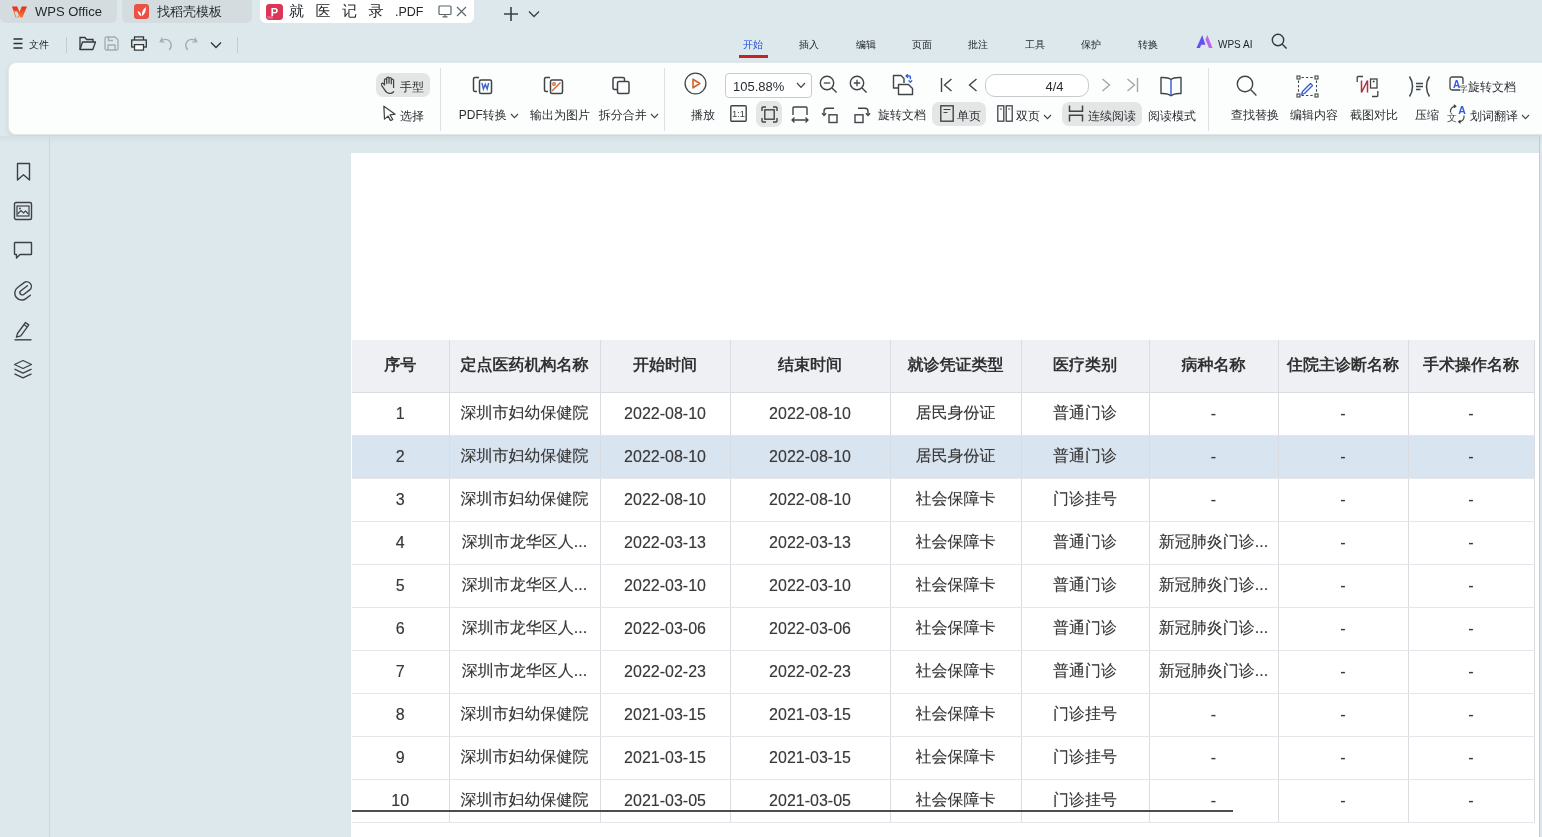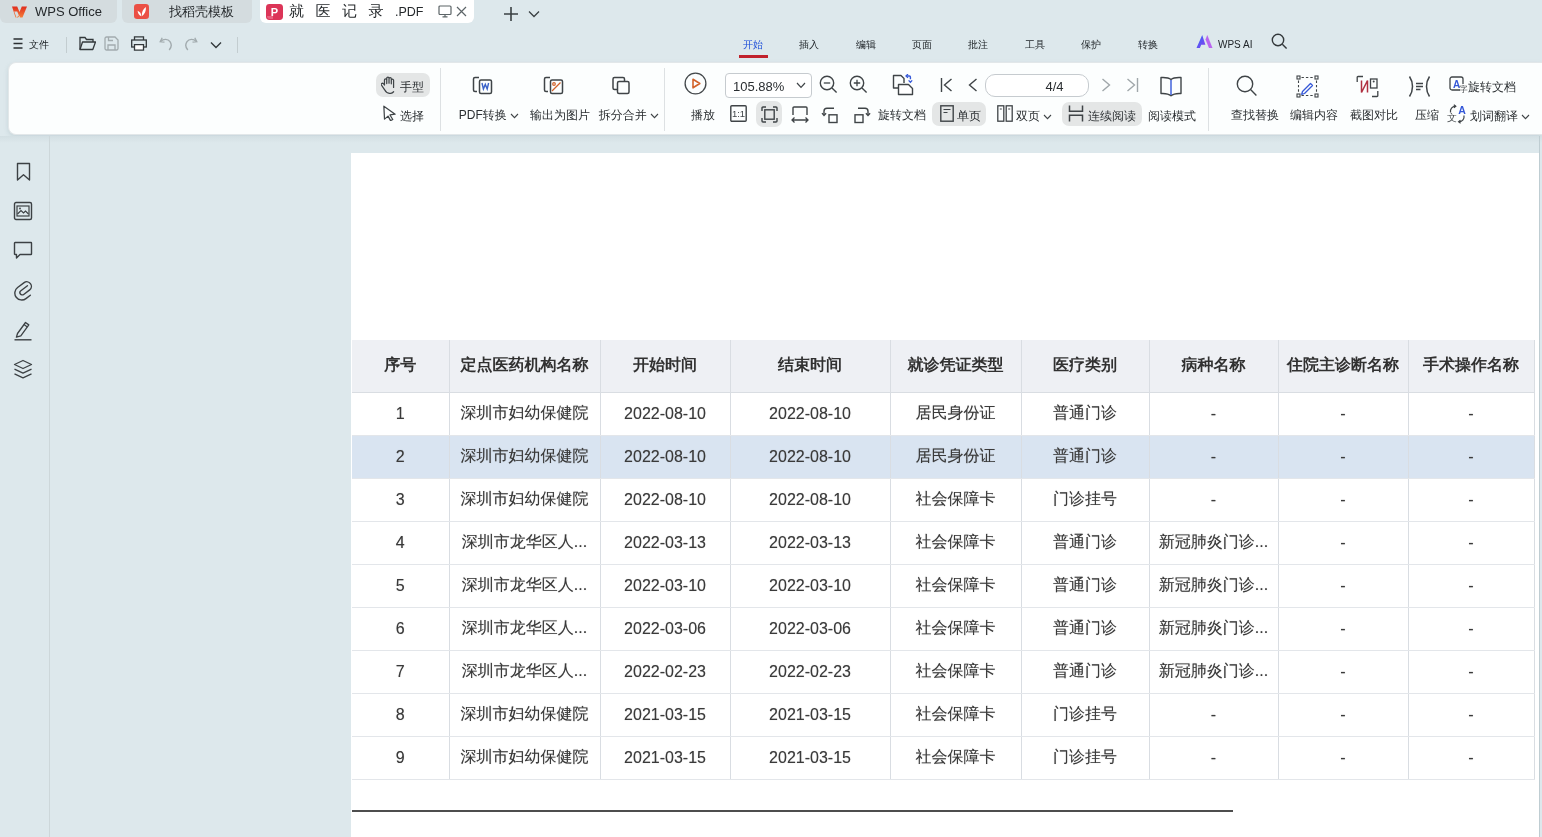--- a/index.html
+++ b/index.html
@@ -50,21 +50,21 @@
         <path d="M1 0.5 h5.2 L8.5 6 L10.8 0.5 H16 L11.5 11.5 h-2.6 L8.5 9.6 L7.1 11.5 H4.5 Z M5.5 11.5 L3.2 5.5 h3 l1.7 4 z" fill="url(#wg)" fill-rule="evenodd"></path>
       </svg>
     <span style="margin-left:7px;">WPS Office</span>
   </div>
   <div class="tab grey" style="left:122px; width:130px;">
     <svg class="ic" style="margin-left:12px;" width="15" height="15" viewBox="0 0 15 15">
         <rect x="0" y="0" width="15" height="15" rx="3.2" fill="#eb5045"></rect>
         <path d="M7.9 12.2 C7.5 8.3 9.1 5.1 11.9 3.1 C12.2 7.2 10.6 10.4 7.9 12.2Z" fill="#fff"></path>
         <path d="M7.4 12.3 C7.2 9.6 6.1 7.8 3.6 6.8 C3.9 9.7 5.2 11.5 7.4 12.3Z" fill="#fff"></path>
       </svg>
-    <span style="margin-left:20px;text-align:right;">找稻壳模板</span>
+    <span style="margin-left:8px;text-align:right;">找稻壳模板</span>
   </div>
   <div class="tab white" style="left:260px; width:214px;">
     <svg class="ic" style="margin-left:6px;" width="17" height="16" viewBox="0 0 17 16">
         <rect x="0" y="0" width="17" height="16" rx="3.4" fill="#dc3558"></rect>
         <path d="M1 12 h6 v3 H4 a3 3 0 0 1 -3 -3Z" fill="#e8607e"></path>
         <text x="8.5" y="12.2" font-family="Liberation Sans" font-size="11" font-weight="bold" fill="#fff" text-anchor="middle">P</text>
       </svg>
     <span style="margin-left:6px; letter-spacing:11.5px; font-size:15px;">就医记录</span>
       <span style="font-size:12.5px;">.PDF</span>
     <svg class="ic" style="position:absolute; left:178px; top:5px;" width="14" height="13" viewBox="0 0 14 13">
@@ -453,17 +453,28 @@
             <td>9</td>
             <td>深圳市妇幼保健院</td>
             <td>2021-03-15</td>
             <td>2021-03-15</td>
             <td>社会保障卡</td>
             <td>门诊挂号</td>
             <td>-</td>
             <td>-</td>
             <td>-</td>
           </tr>
+      <tr>
+            <td>10</td>
+            <td>深圳市妇幼保健院</td>
+            <td>2021-03-05</td>
+            <td>2021-03-05</td>
+            <td>社会保障卡</td>
+            <td>门诊挂号</td>
+            <td>-</td>
+            <td>-</td>
+            <td>-</td>
+          </tr>
     </tbody>
       </table>
   </div>
 </div>
 <div id="darkline"></div>
 
 </body></html>

